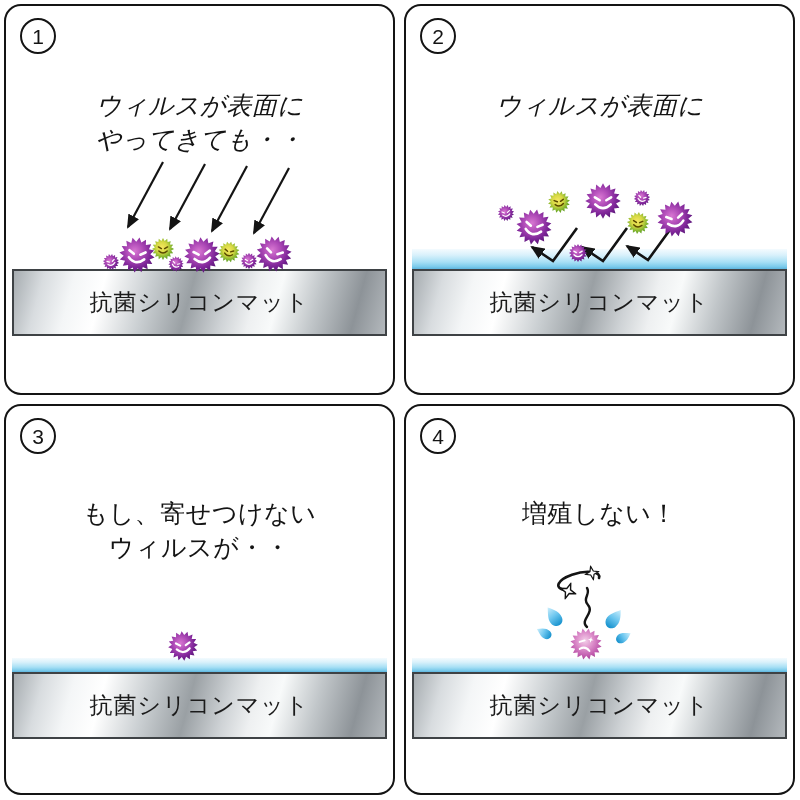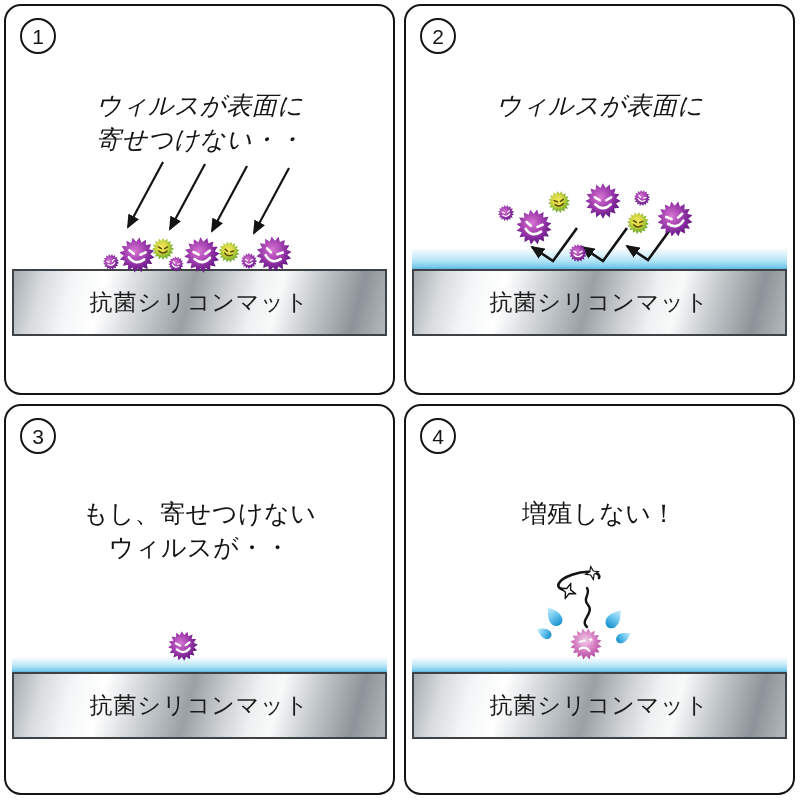--- a/index.html
+++ b/index.html
@@ -102,21 +102,21 @@
 </svg>
 
 <div class="canvas">
 
   <section class="panel p1">
     <div class="badge">
       <span>1</span>
     </div>
     <div class="caption">
       <div>ウィルスが表面に</div>
-      <div>寄せつけない・・</div>
+      <div>やってきても・・</div>
     </div>
     <svg class="art" viewBox="0 0 386 386">
       <g stroke="#141414" stroke-width="2.2" fill="none">
         <path d="M157,156 L122,221" marker-end="url(#ah)"></path>
         <path d="M199,158 L164,223" marker-end="url(#ah)"></path>
         <path d="M241,160 L206,225" marker-end="url(#ah)"></path>
         <path d="M283,162 L248,227" marker-end="url(#ah)"></path>
       </g>
       <g>
         <use href="#vP" x="-50" y="-50" width="100" height="100" transform="translate(105,256) rotate(-15) scale(0.17)"></use>

